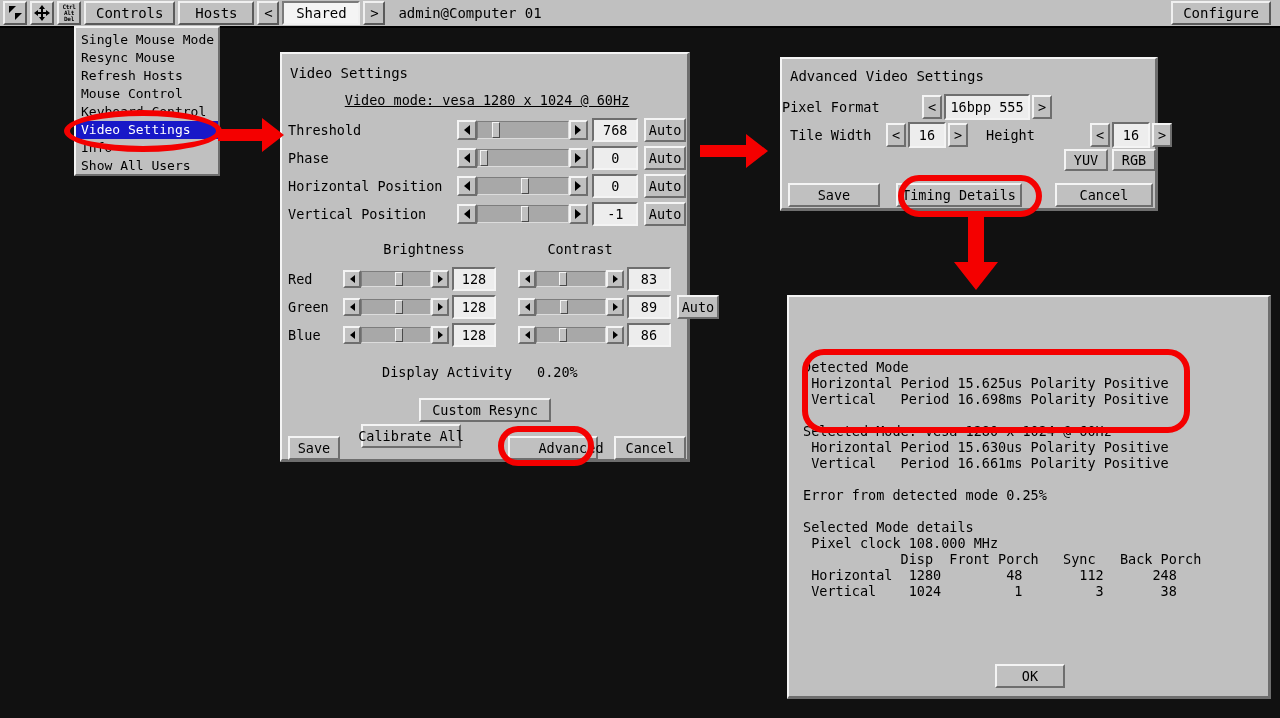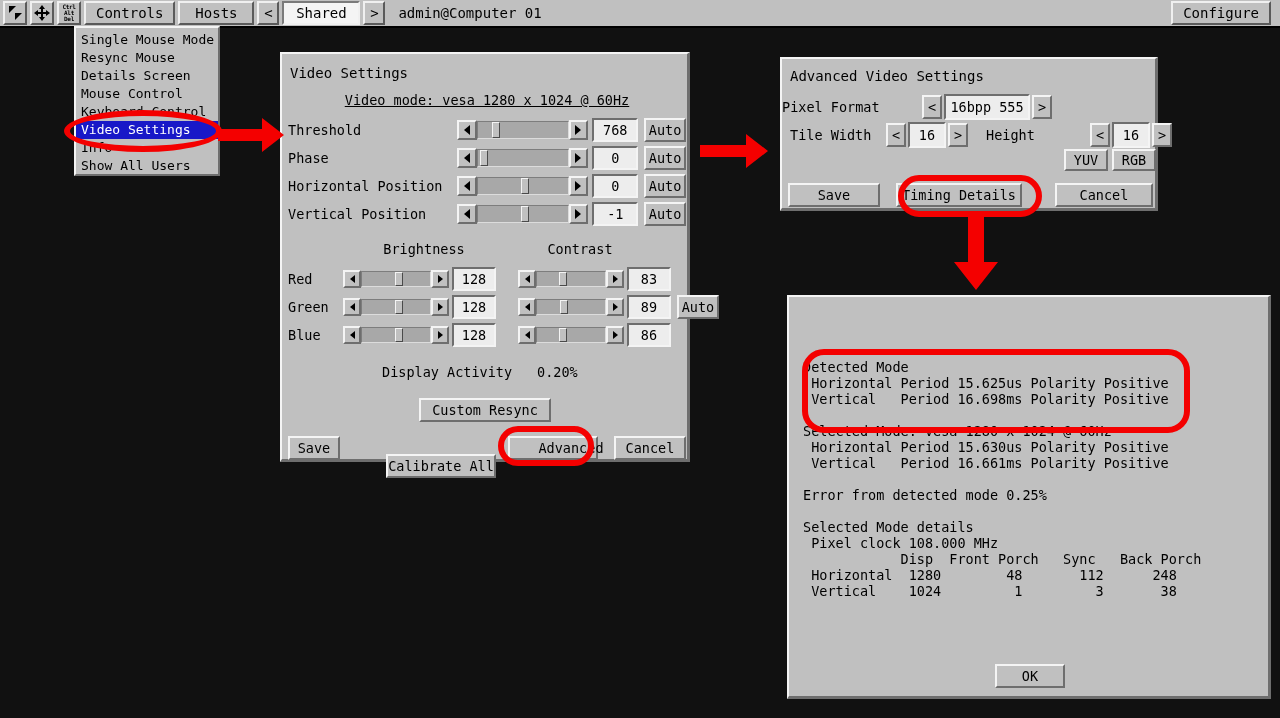--- a/index.html
+++ b/index.html
@@ -154,21 +154,21 @@
     <div class="tb-btn tb-shared">Shared</div>
     <div class="tb-btn tb-arrow">&gt;</div>
     <div class="tb-user">admin@Computer 01</div>
     <div class="tb-spacer"></div>
     <div class="tb-btn wide" style="margin-right:6px">Configure</div>
   </div>
 
   <div id="menu">
     <div class="menu-item">Single Mouse Mode</div>
     <div class="menu-item">Resync Mouse</div>
-    <div class="menu-item">Details Screen</div>
+    <div class="menu-item">Refresh Hosts</div>
     <div class="menu-item">Mouse Control</div>
     <div class="menu-item">Keyboard Control</div>
     <div class="menu-item sel">Video Settings</div>
     <div class="menu-item">Info</div>
     <div class="menu-item">Show All Users</div>
   </div>
 
   <div class="panel" style="left:280px; top:52px; width:410px; height:410px;">
 
     <div class="panel-title" style="position:absolute; left:8px; top:11px;">Video Settings</div>
@@ -310,21 +310,21 @@
         </div>
       <div class="sunken" style="width:44px;height:24px;margin-left:3px">86</div>
     </div>
 
     <div style="position:absolute; left:100px; top:310px; font-size:13.5px;">Display Activity</div>
     <div style="position:absolute; left:255px; top:310px; font-size:13.5px;">0.20%</div>
 
     <div class="btn" style="position:absolute; left:137px; top:344px; width:132px; height:24px;">Custom Resync</div>
 
     <div class="btn" style="position:absolute; left:6px; top:382px; width:52px; height:24px;">Save</div>
-    <div class="btn" style="position:absolute; left:79px; top:400px; width:110px; height:24px;margin-left:25px;">Calibrate All</div>
+    <div class="btn" style="position:absolute; left:79px; top:370px; width:100px; height:24px;">Calibrate All</div>
     <div class="btn" style="position:absolute; left:226px; top:382px; width:90px; height:24px;padding-left:36px;">Advanced</div>
     <div class="btn" style="position:absolute; left:332px; top:382px; width:72px; height:24px;">Cancel</div>
   </div>
 
   <div class="panel" style="left:780px; top:57px; width:378px; height:154px;">
 
     <div class="panel-title" style="position:absolute; left:8px; top:9px;">Advanced Video Settings</div>
 
     <div class="row" style="position:absolute; left:0; top:35px;">
       <div class="lbl" style="width:140px">Pixel Format</div>

